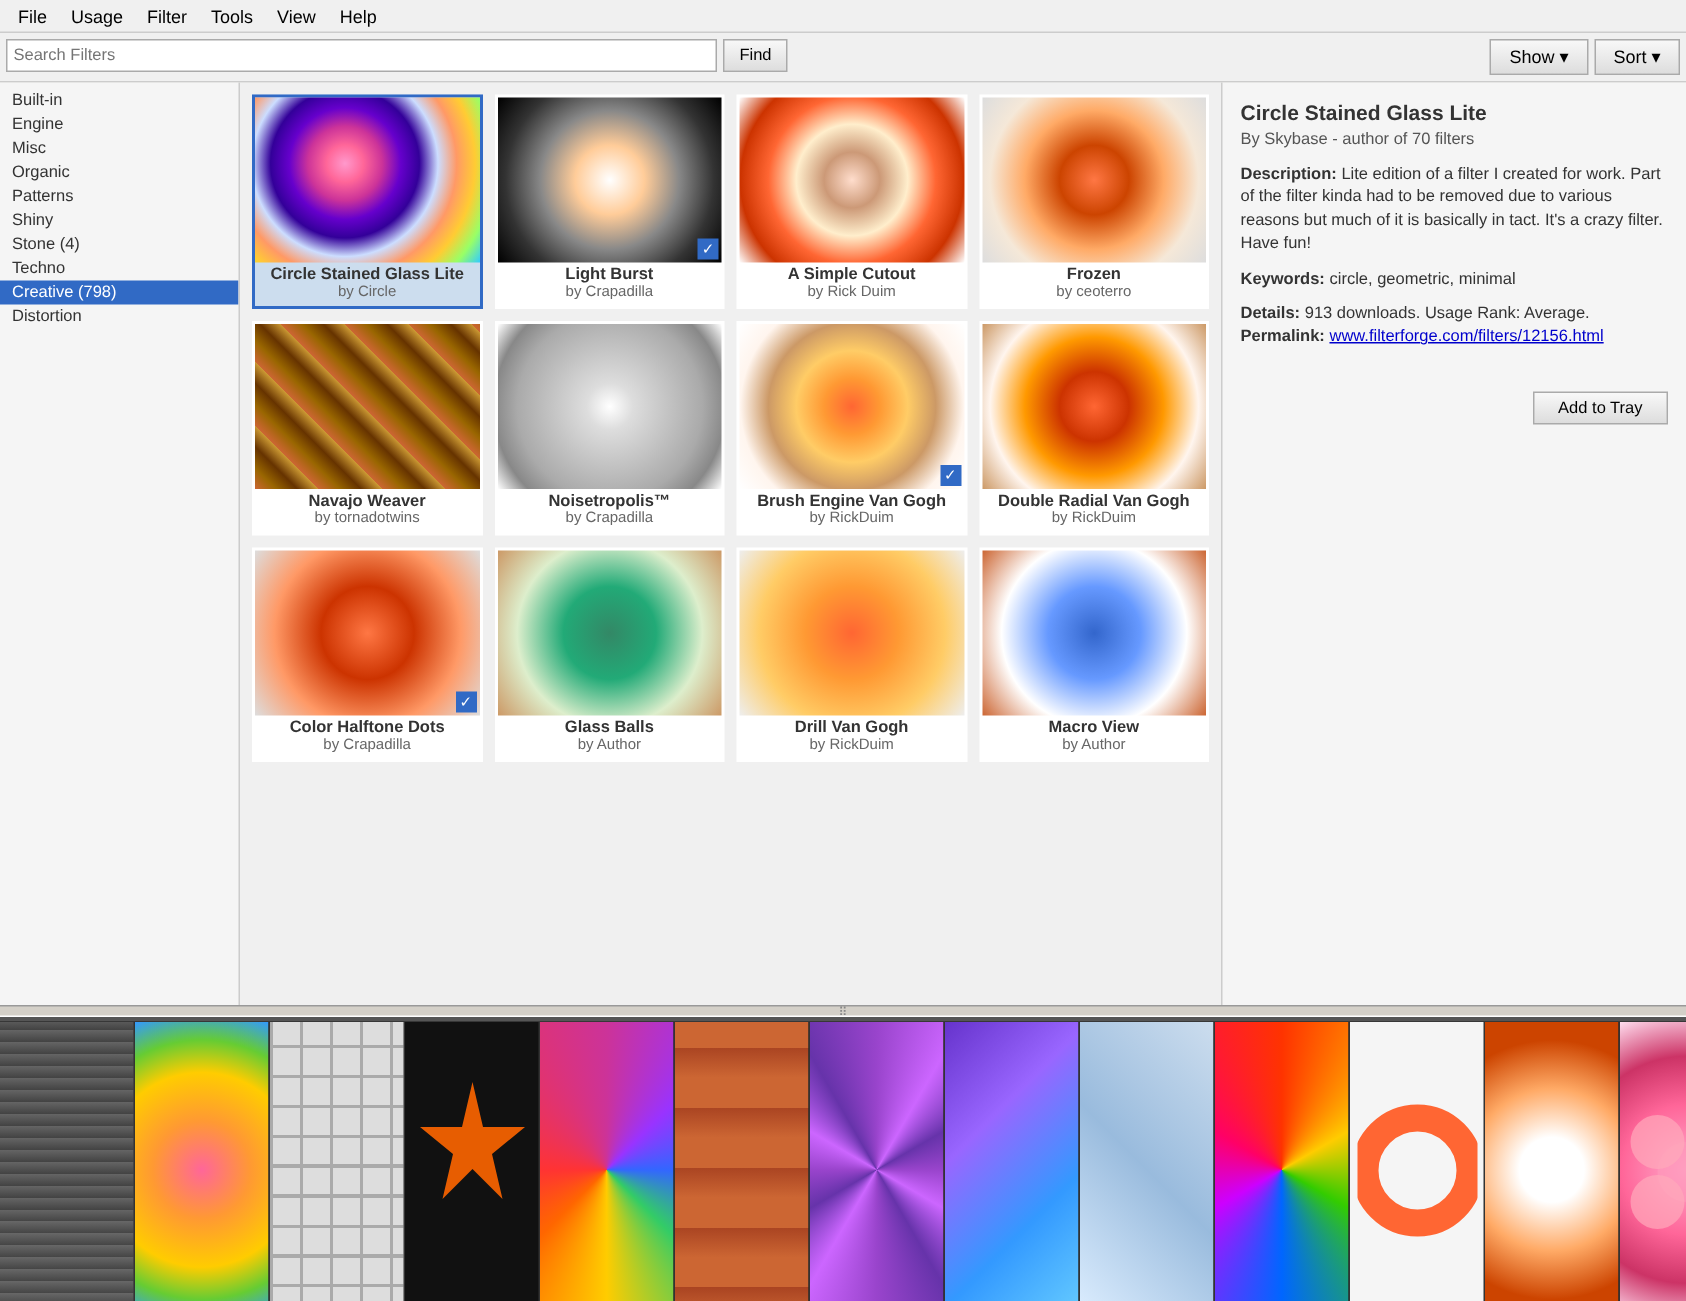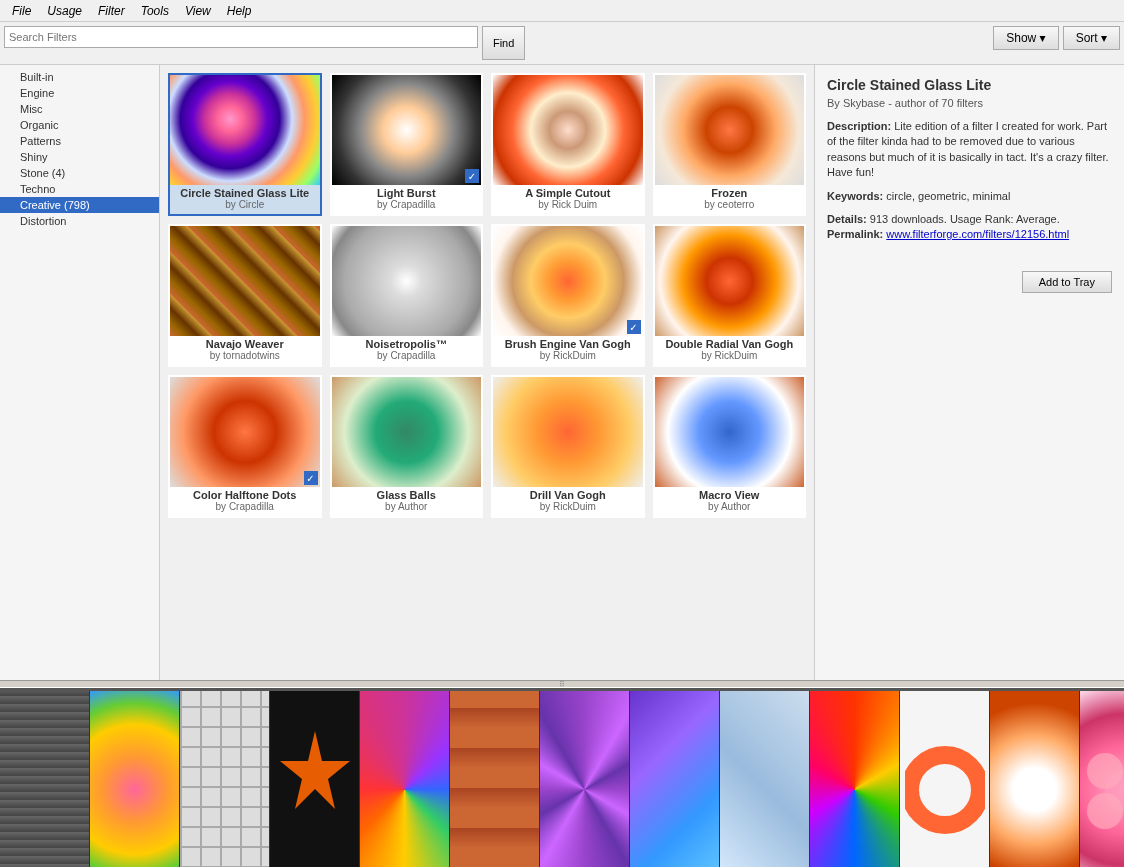--- a/index.html
+++ b/index.html
@@ -11,21 +11,20 @@
       border-bottom: 1px solid #ccc;
       display: flex;
       align-items: center;
       height: 22px;
       padding: 0 4px;
     }
     .menubar-item {
       padding: 2px 8px;
       cursor: pointer;
       font-size: 12px;
-      font-style: italic;
     }
 
     
     .main-container {
       display: flex;
       height: calc(867px - 22px - 200px - 30px);
     }
 
     
     .sidebar {
@@ -45,42 +44,42 @@
     }
     .search-input {
       flex: 1;
       height: 22px;
       border: 1px solid #aaa;
       padding: 2px 4px;
       font-size: 11px;
     }
     .find-button {
       margin-left: 4px;
-      height: 34px;
+      height: 22px;
       padding: 0 10px;
       background: linear-gradient(to bottom, #f8f8f8, #ddd);
       border: 1px solid #aaa;
       cursor: pointer;
       font-size: 11px;
     }
     .top-bar-btn {
       height: 24px;
       padding: 0 12px;
       background: linear-gradient(to bottom, #f8f8f8, #ddd);
       border: 1px solid #aaa;
       cursor: pointer;
       font-size: 12px;
       display: flex;
       align-items: center;
       gap: 4px;
       margin-left: 4px;
     }
 
     .sidebar-item {
-      padding: 2px 20px;
+      padding: 2px 8px;
       cursor: pointer;
       font-size: 11px;
       color: #333;
     }
     .sidebar-item.selected { background: #316ac5; color: white; }
 
     
     .filter-area {
       flex: 1;
       display: flex;

